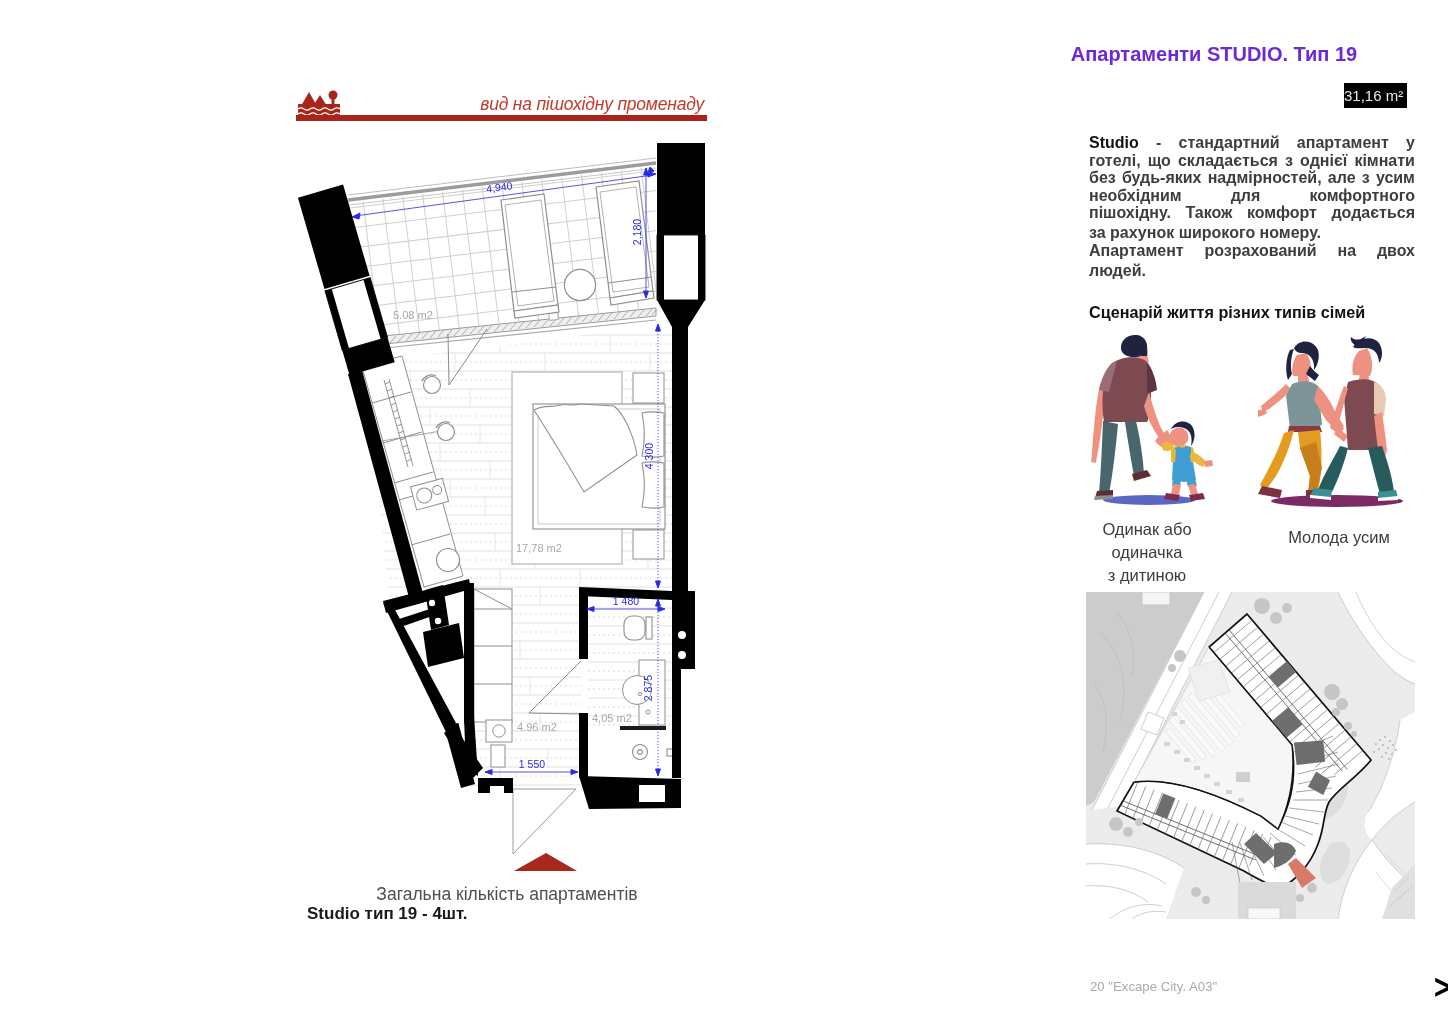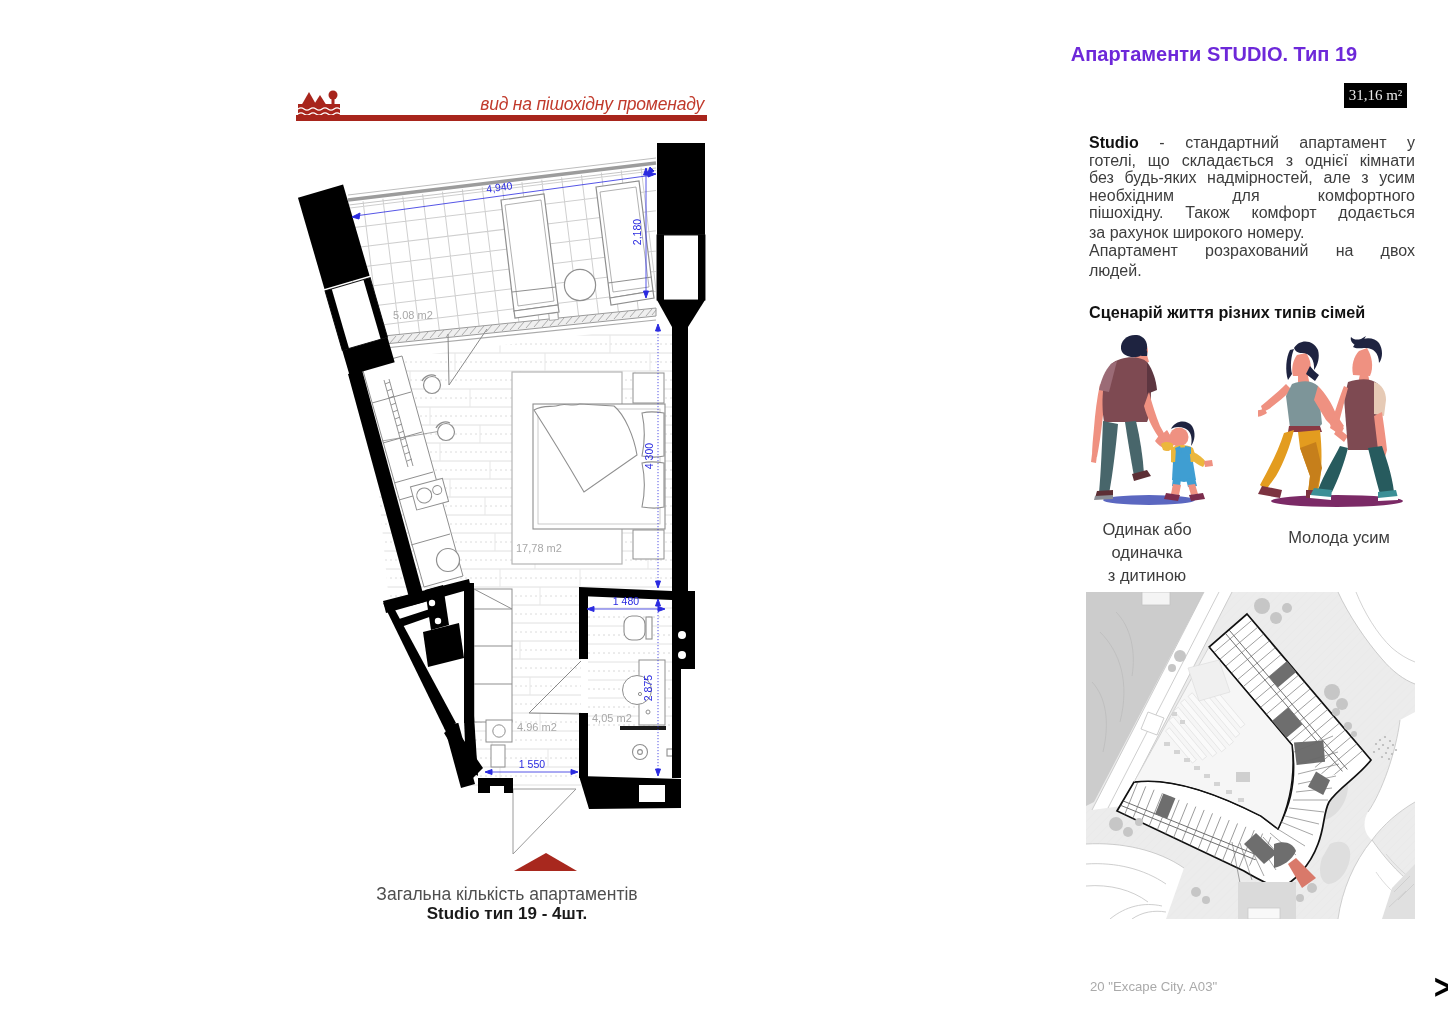--- a/index.html
+++ b/index.html
@@ -301,27 +301,27 @@
     <path d="M298,114 q3,-2.4 6,0 t6,0 t6,0 t6,0 t6,0 t6,0 t6,0" stroke="#ffffff" stroke-width="1.3" fill="none"></path>
   </g>
 </svg>
 
 <div class="abs" style="left:380px;top:94px;width:324px;text-align:right;font-size:17.5px;letter-spacing:-0.2px;color:#c13a2c;font-style:italic;">вид на пішохідну променаду</div>
 
 <div class="abs" style="left:296px;top:115px;width:411px;height:6px;background:#a8251c;"></div>
 
 <div class="abs" style="left:307px;top:884px;width:400px;text-align:center;font-size:17.5px;color:#4f4f4f;">Загальна кількість апартаментів</div>
 
-<div class="abs" style="left:307px;top:904px;width:400px;text-align:center;font-size:17px;font-weight:bold;color:#1a1a1a;">Studio тип 19 - 4шт.</div>
+<div class="abs" style="left:307px;top:904px;width:400px;text-align:left;font-size:17px;font-weight:bold;color:#1a1a1a;">Studio тип 19 - 4шт.</div>
 
 <div class="abs" style="left:1014px;top:43px;width:400px;text-align:center;font-size:20px;font-weight:bold;color:#6d28d9;">Апартаменти STUDIO. Тип 19</div>
 
-<div class="abs" style="left:1344px;top:83px;width:63px;height:25px;background:#000;color:#e8e8e8;font-size:15px;text-align:center;line-height:25px;font-family:Liberation Serif, serif;">31,16 m²</div>
-
-<div class="abs" style="left:1089px;top:134px;width:326px;font-size:16px;line-height:17.6px;color:#3d3d3d;">
+<div class="abs" style="left:1344px;top:83px;width:63px;height:25px;background:#000;color:#e8e8e8;font-size:15px;line-height:25px;">31,16 m²</div>
+
+<div class="abs" style="left:1089px;top:134px;width:326px;font-size:16px;line-height:17.6px;color:#3d3d3d;font-weight:bold;">
   <div style="display:flex;justify-content:space-between">
       <span><b style="color:#111">Studio</b></span>
       <span>-</span>
       <span>стандартний</span>
       <span>апартамент</span>
       <span>у</span>
     </div>
   <div style="display:flex;justify-content:space-between">
       <span>готелі,</span>
       <span>що</span>

